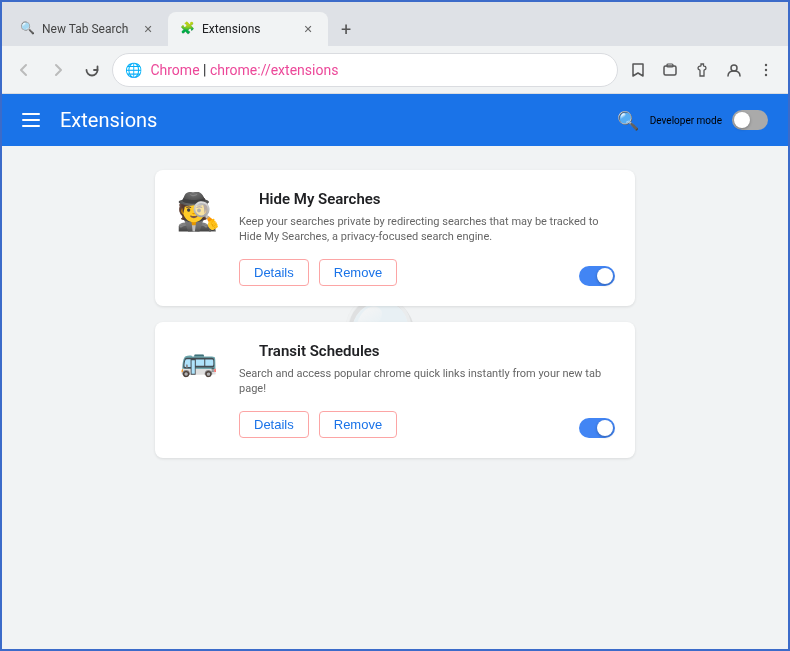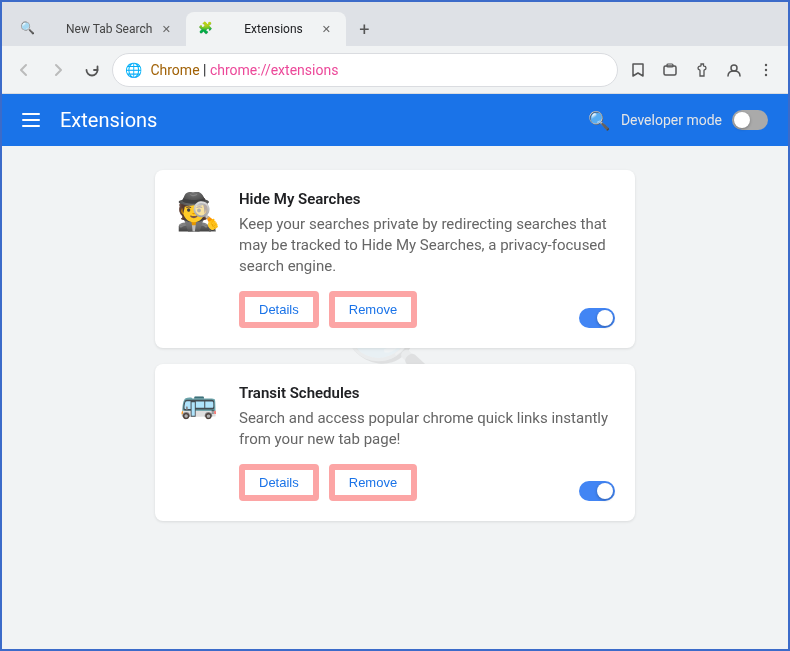--- a/index.html
+++ b/index.html
@@ -55,21 +55,20 @@
       width: 16px;
       height: 16px;
       flex-shrink: 0;
     }
 
     .tab-title {
       flex: 1;
       overflow: hidden;
       text-overflow: ellipsis;
       white-space: nowrap;
-      margin-left: 24px;
     }
 
     .tab-close {
       width: 16px;
       height: 16px;
       border-radius: 50%;
       display: flex;
       align-items: center;
       justify-content: center;
       font-size: 11px;
@@ -132,21 +131,21 @@
       font-size: 14px;
     }
 
     .address-text {
       font-size: 14px;
       color: #202124;
       flex: 1;
     }
 
     .address-chrome-label {
-      color: #a16207;
+      color: #ec4899;
     }
 
     .address-url {
       color: #ec4899;
     }
 
     .nav-right-icons {
       display: flex;
       align-items: center;
       gap: 4px;
@@ -202,22 +201,22 @@
       gap: 10px;
     }
 
     .search-icon-btn {
       color: white;
       font-size: 18px;
       cursor: pointer;
     }
 
     .dev-mode-label {
-      font-size: 14px;
-      color: #e5e5e5;
+      font-size: 10px;
+      color: #000000;
     }
 
     
     .toggle-switch {
       width: 36px;
       height: 20px;
       border-radius: 10px;
       position: relative;
       cursor: pointer;
     }
@@ -319,38 +318,39 @@
 
     .ext-content {
       flex: 1;
     }
 
     .ext-name {
       font-size: 15px;
       font-weight: 600;
       color: #202124;
       margin-bottom: 6px;
+      margin-left: 20px;
     }
 
     .ext-description {
-      font-size: 15px;
+      font-size: 11px;
       color: #666;
       line-height: 1.4;
       margin-bottom: 14px;
     }
 
     .ext-actions {
       display: flex;
       align-items: center;
       gap: 10px;
     }
 
     .ext-btn {
       padding: 5px 14px;
-      border: 6px solid #fca5a5;
+      border: 1px solid #fca5a5;
       border-radius: 4px;
       background: white;
       font-size: 13px;
       color: #1a73e8;
       cursor: pointer;
       font-weight: 500;
     }
 
     .ext-toggle-area {
       position: absolute;

